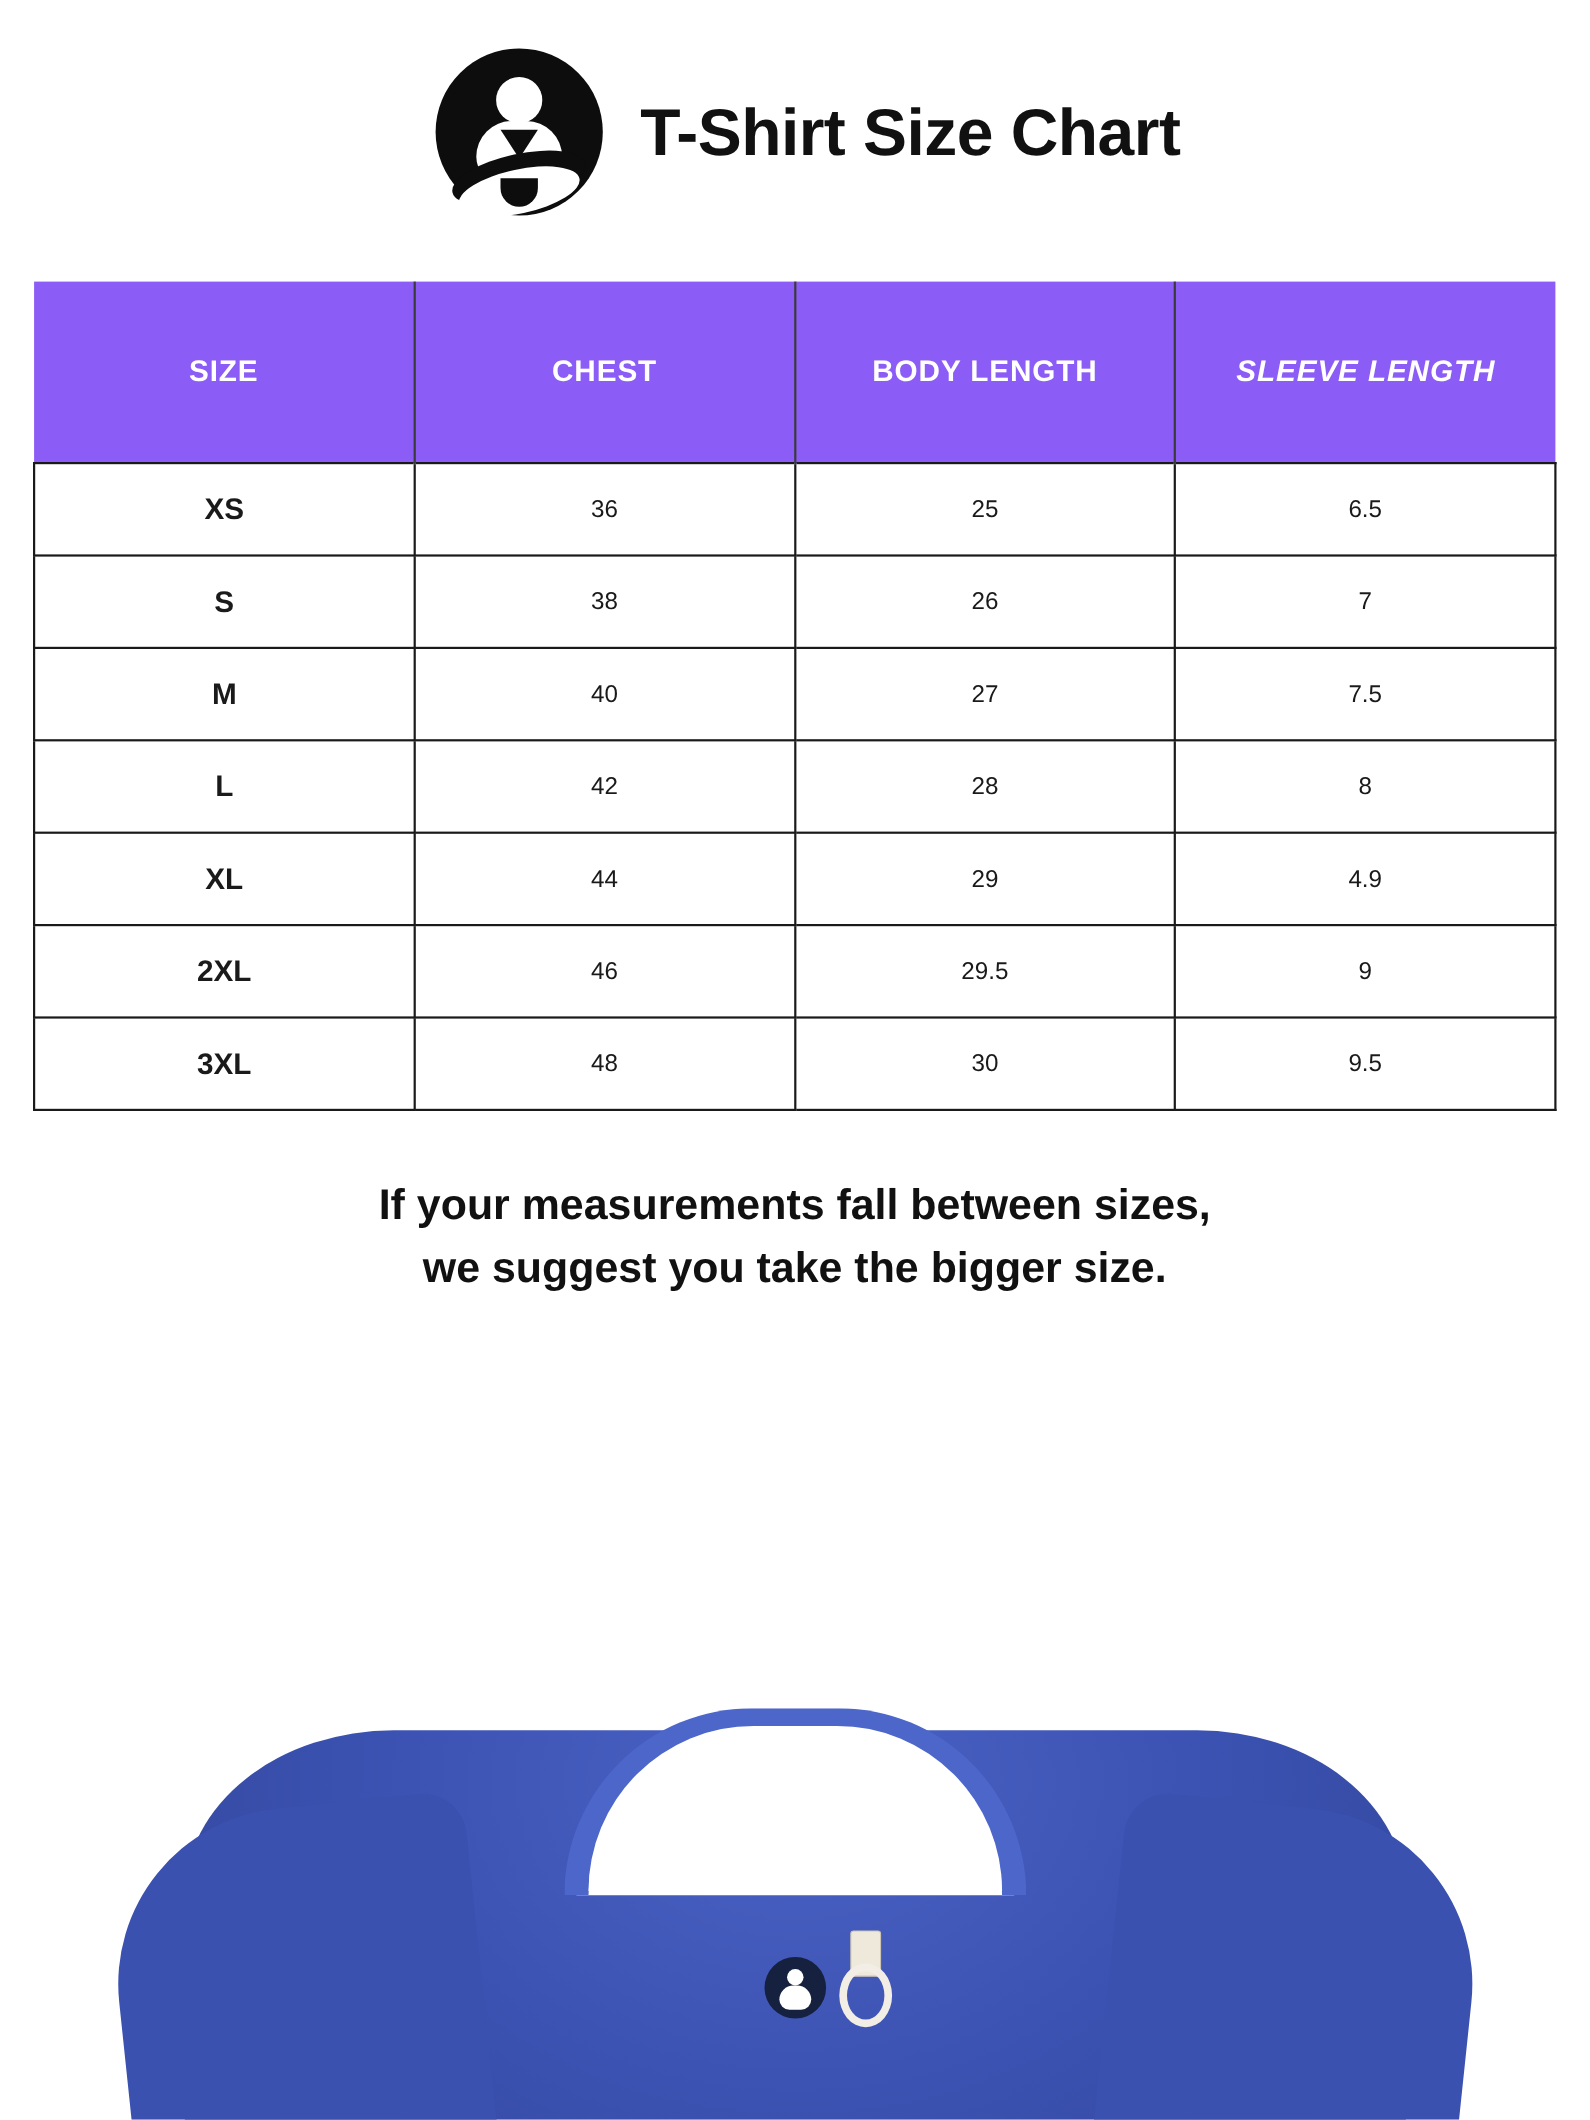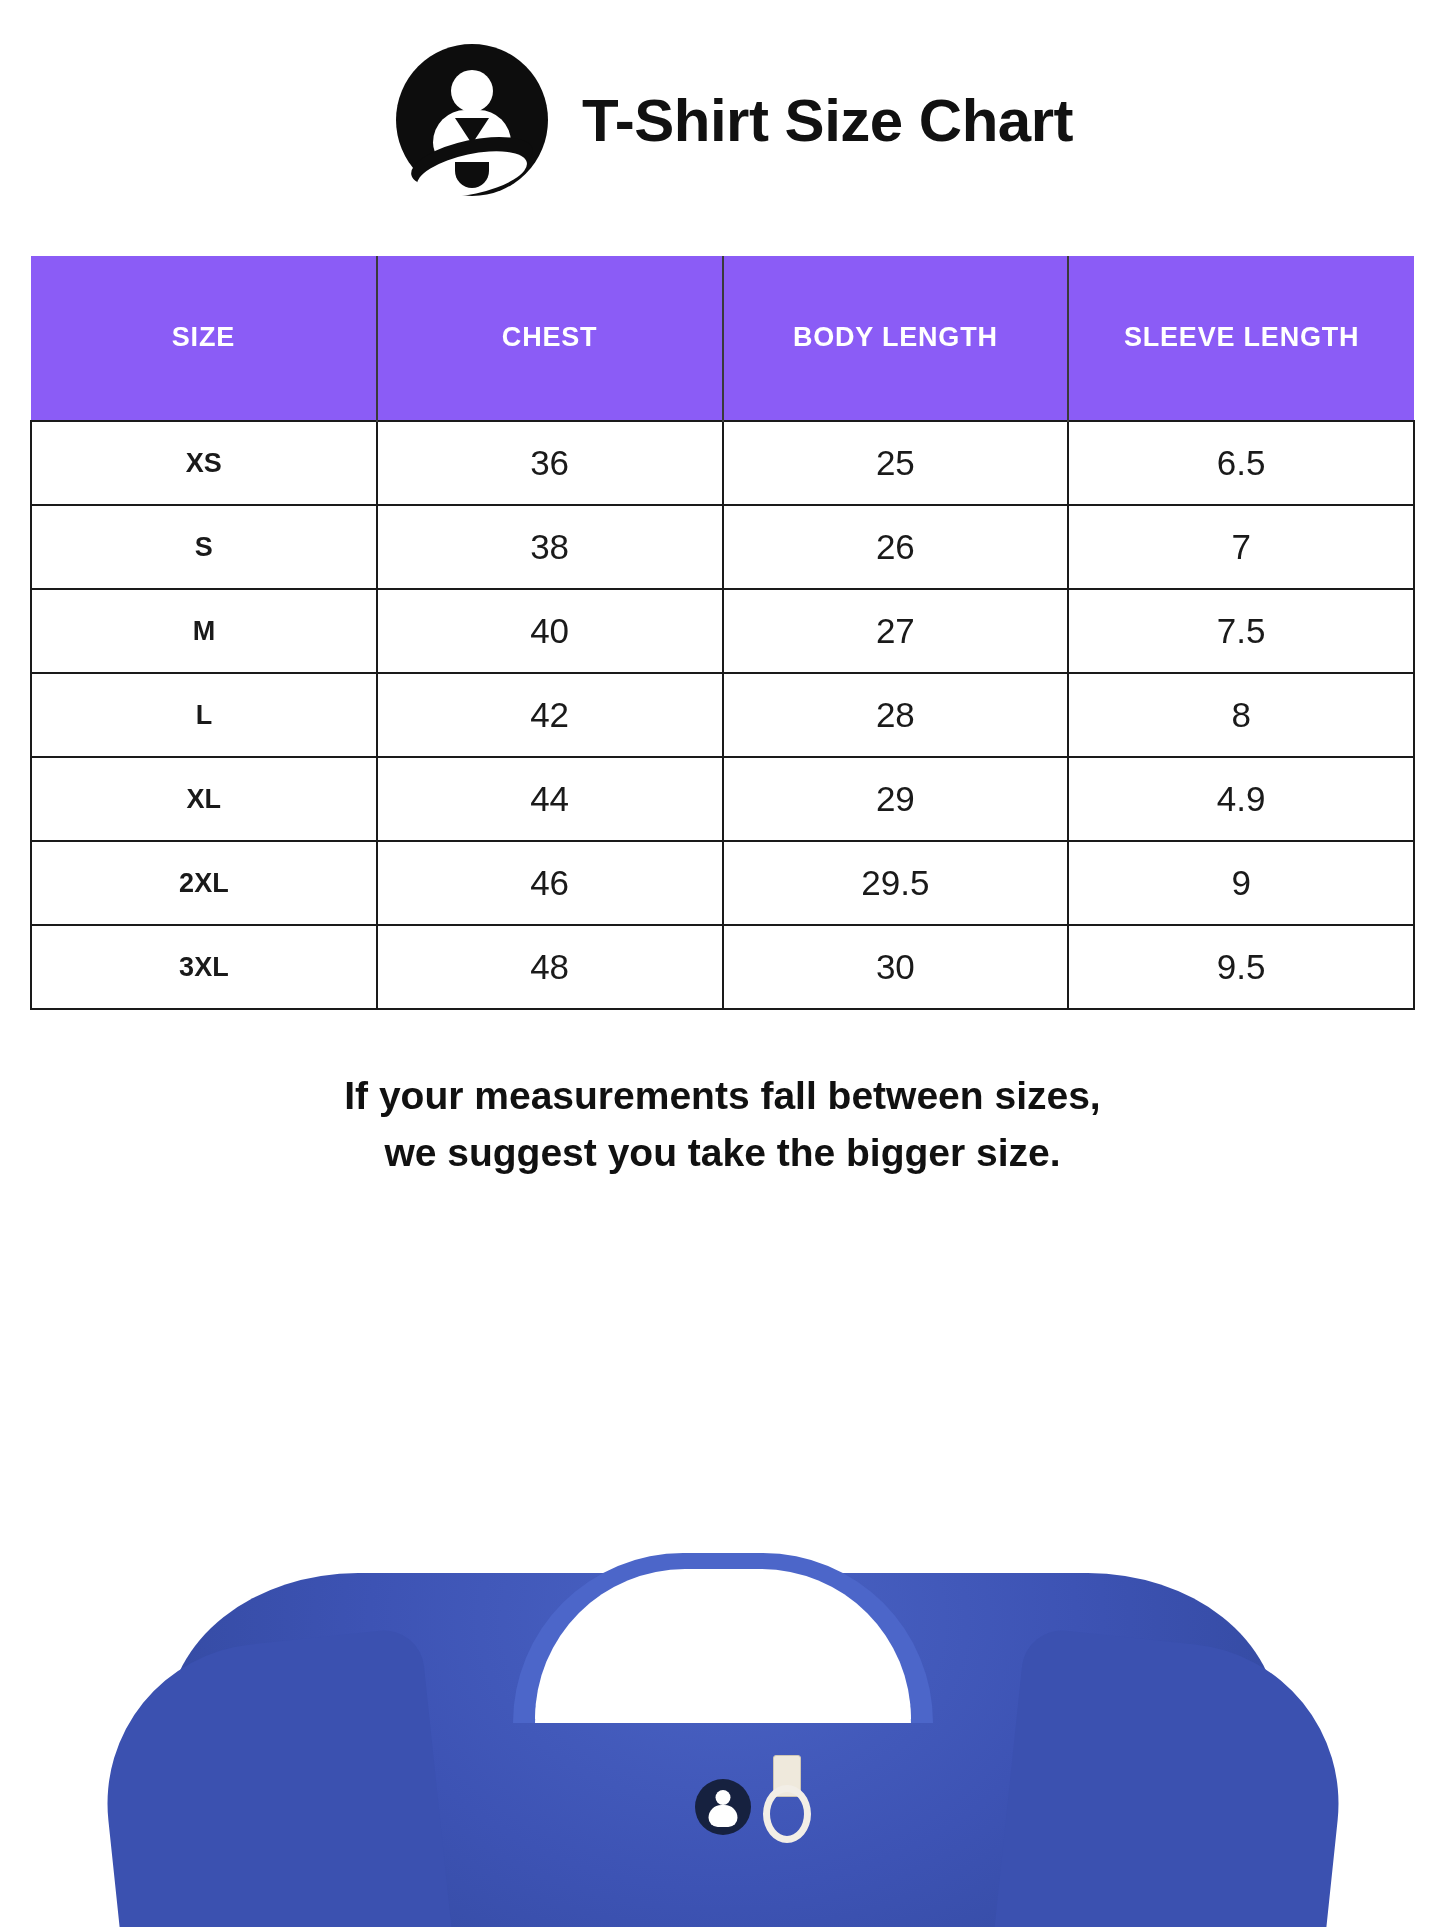--- a/index.html
+++ b/index.html
@@ -116,28 +116,28 @@
     color: #ffffff;
     font-size: 27px;
     font-weight: 700;
     letter-spacing: 0.8px;
     padding: 26px 6px;
     height: 112px;
     vertical-align: middle;
     border-right: 2px solid #3a3a3a;
     line-height: 1.25;
   }
-  table.size-table thead th:last-child { border-right: none; }
+  table.size-table thead th:last-child { border-right: none; font-style: italic; }
 
   table.size-table tbody td {
     border: 2px solid #1a1a1a;
     height: 80px;
     text-align: center;
     vertical-align: middle;
-    font-size: 35px;
+    font-size: 22px;
     color: #1a1a1a;
   }
   table.size-table tbody td.size-cell {
     font-weight: 700;
     font-size: 27px;
   }
   table.size-table tbody tr td:first-child { border-left: 2px solid #1a1a1a; margin-left: 36px; }
   table.size-table tbody tr td:last-child  { border-right: 2px solid #1a1a1a; }
 
   

